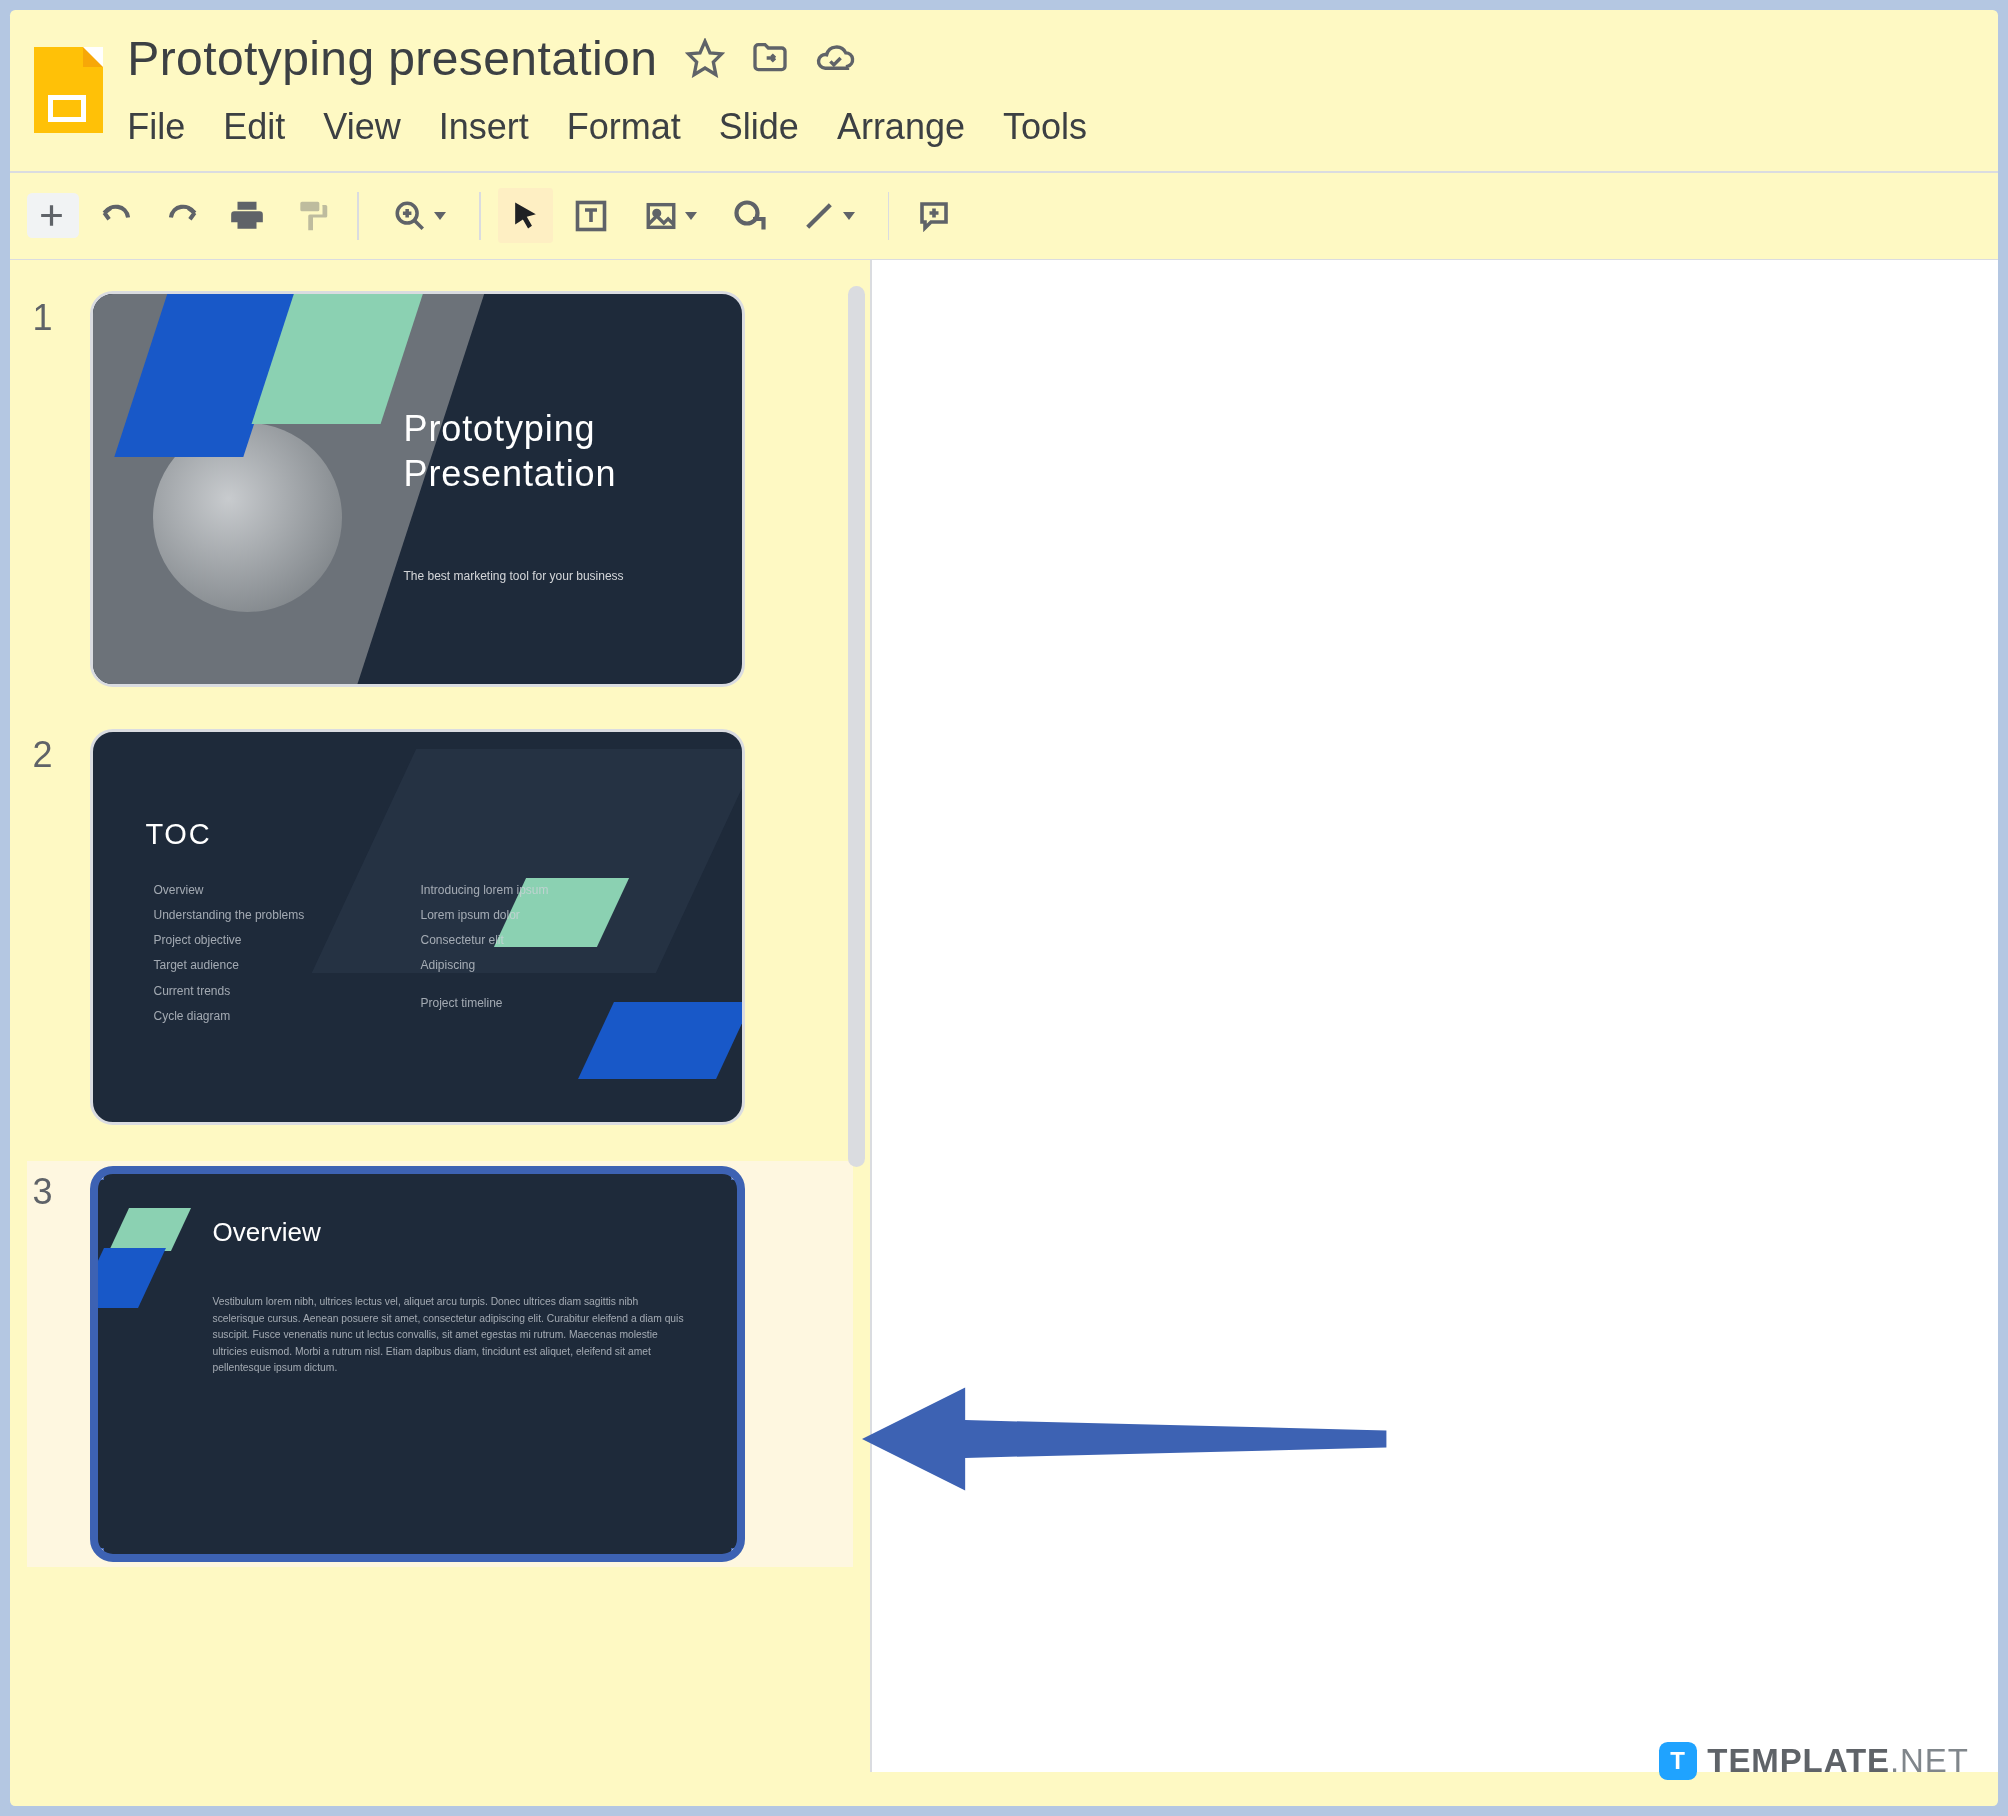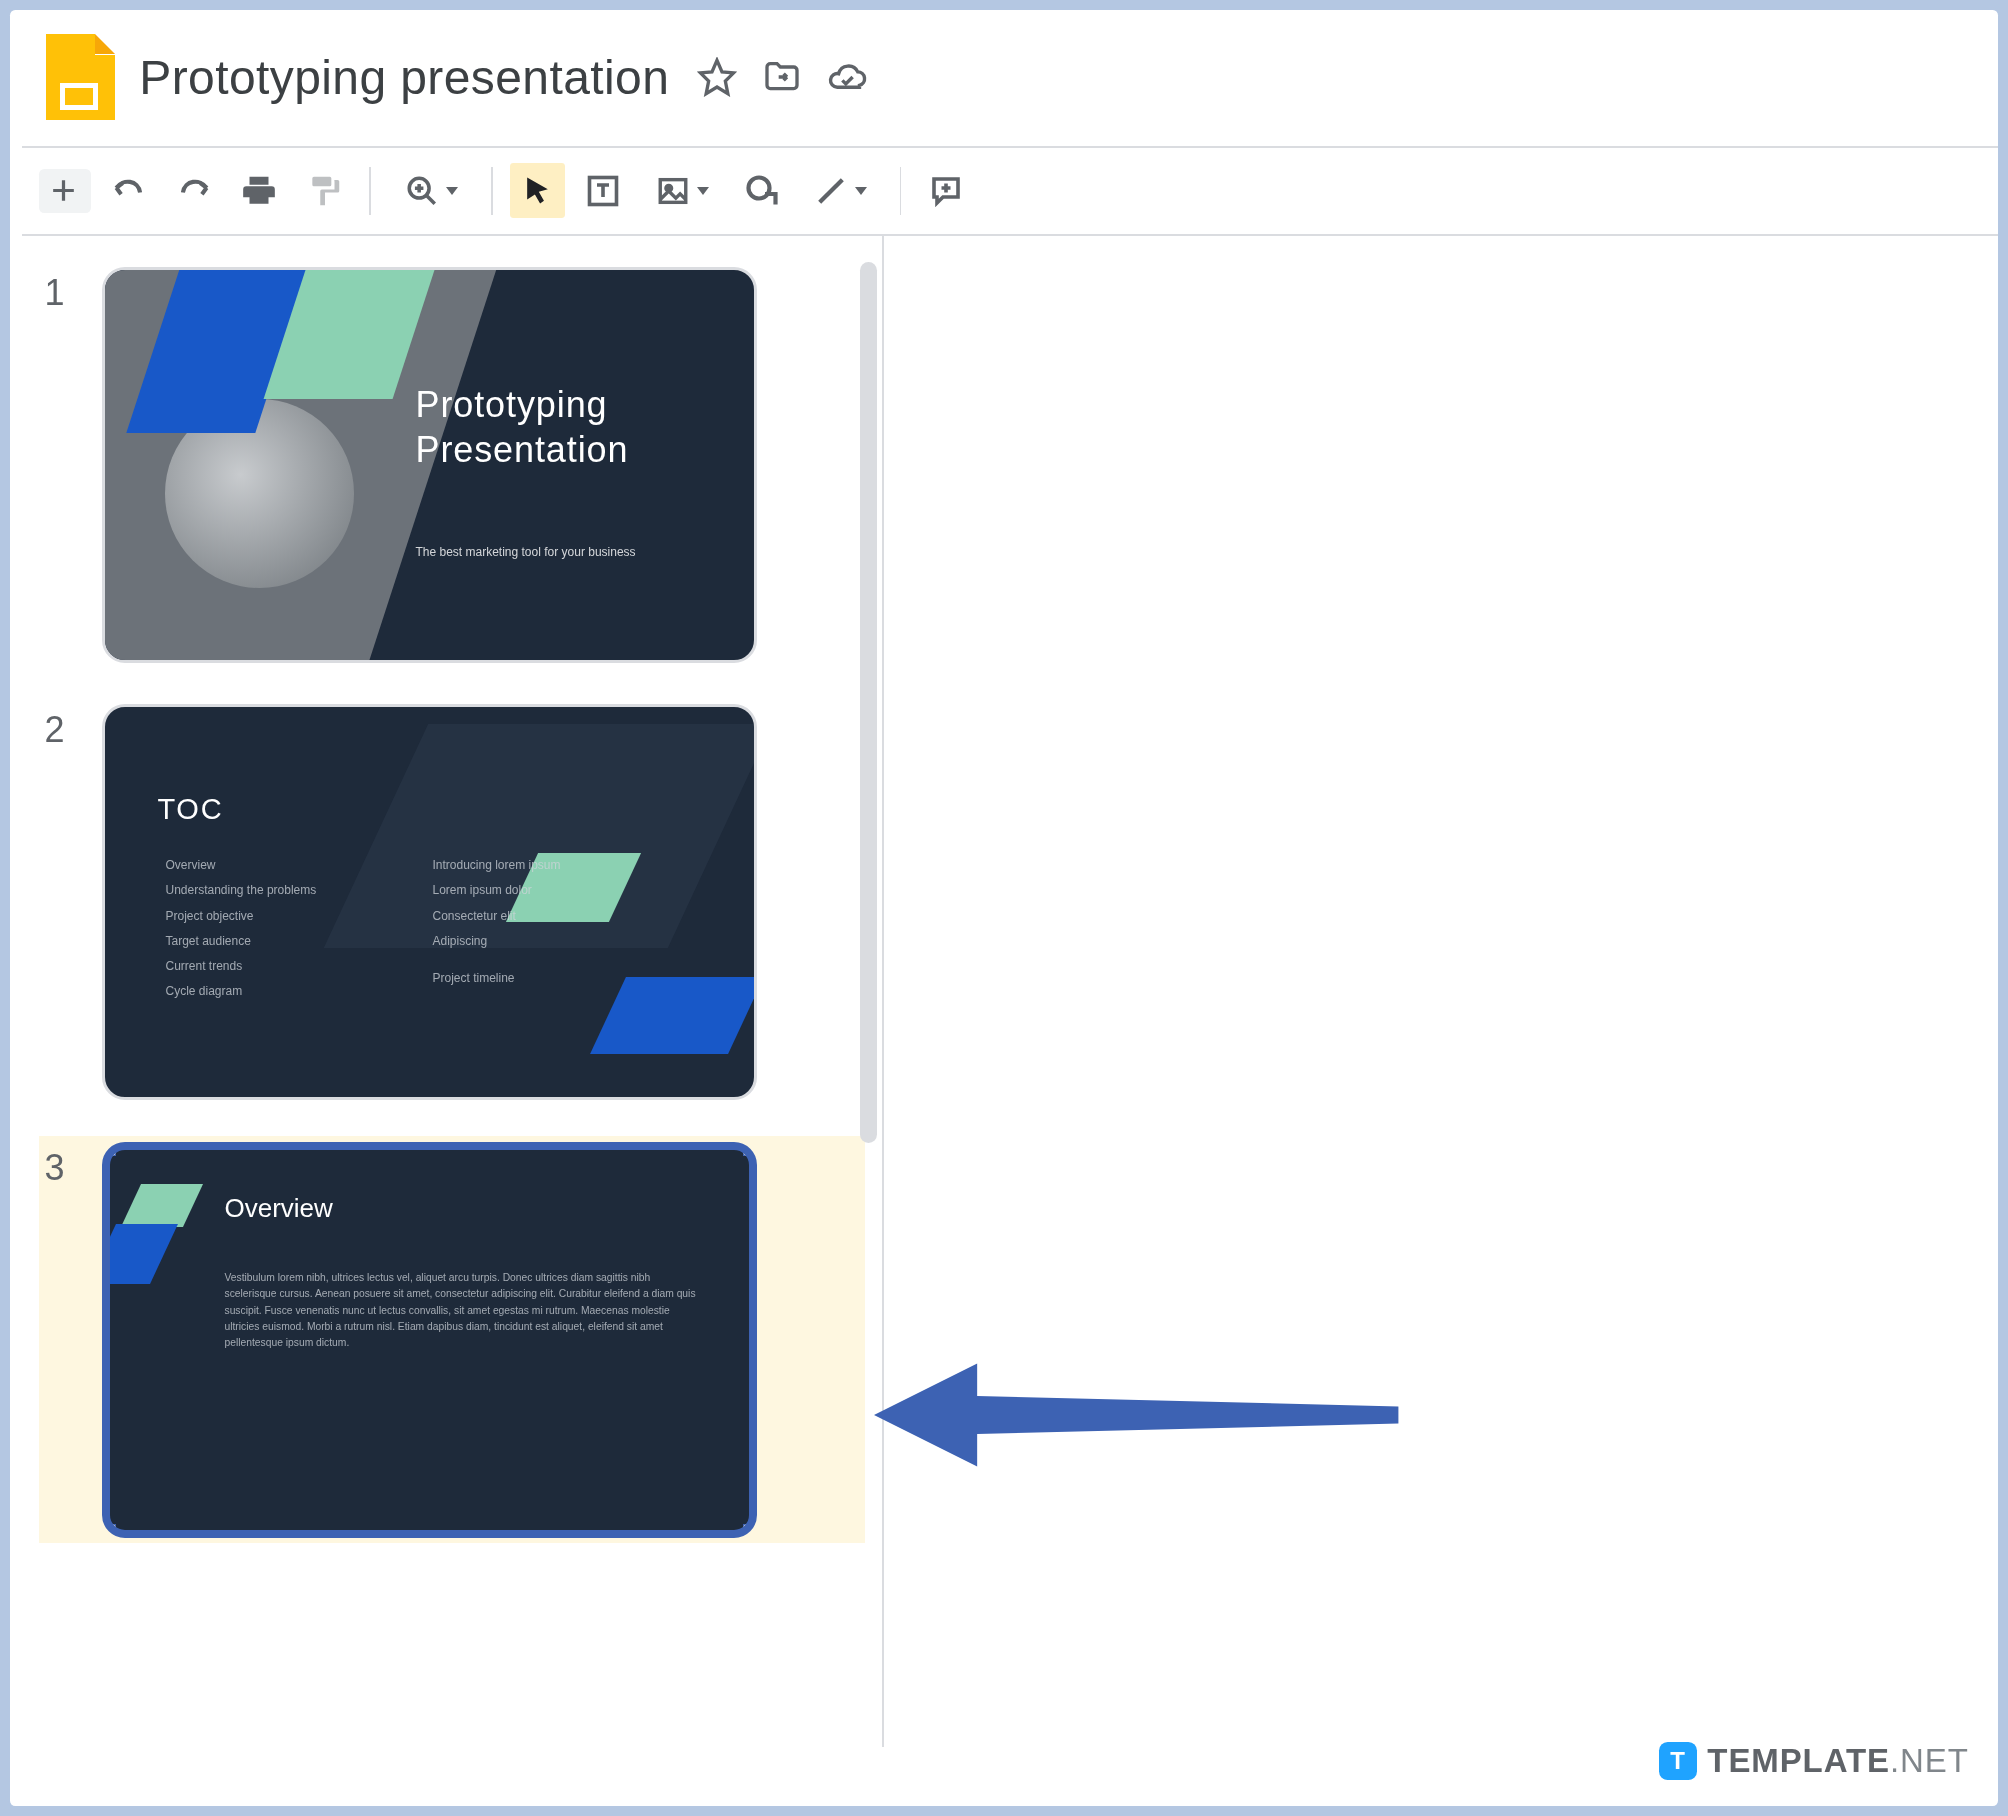--- a/index.html
+++ b/index.html
@@ -5,27 +5,26 @@
   * { box-sizing: border-box; margin: 0; padding: 0; }
   body {
     font-family: Arial, sans-serif;
     background: #b4c7e2;
     padding: 10.3px;
     width: 2008px;
     height: 1816px;
     transform-origin: top left;
   }
   .app-window {
-    background: #ffffff;
+    background: #fef9c3;
     border-radius: 5.2px;
     width: 100%;
     height: 100%;
     position: relative;
     overflow: hidden;
-    padding-left: 12px;
   }
   
   .titlebar {
     display: flex;
     align-items: center;
     padding: 20.6px 24px 6.9px 24px;
     gap: 24px;
   }
   .app-logo {
     width: 69px;
@@ -271,20 +270,30 @@
                 <path d="M10 12h5m0 0-2-2m2 2-2 2"></path>
               </svg>
           </div>
           <div class="title-icon">
             <svg width="45" height="34" viewBox="0 0 24 18" fill="none" stroke="#5f6368" stroke-width="2">
                 <path d="M6 15a4 4 0 1 1 .8-7.93A6 6 0 0 1 18 6a4 4 0 0 1 1 7.87V15H6z"></path>
                 <path d="M9 11l2 2 4-4"></path>
               </svg>
           </div>
         </div>
+      </div>
+      <div class="menubar">
+        <div class="menu-item">File</div>
+        <div class="menu-item">Edit</div>
+        <div class="menu-item">View</div>
+        <div class="menu-item">Insert</div>
+        <div class="menu-item">Format</div>
+        <div class="menu-item">Slide</div>
+        <div class="menu-item">Arrange</div>
+        <div class="menu-item">Tools</div>
       </div>
     </div>
   </div>
 
   <div class="hr-divider"></div>
 
   <div class="toolbar">
     <div class="tool-group">
       <svg width="31" height="31" viewBox="0 0 24 24" stroke="#5f6368" stroke-width="2.5">
           <line x1="12" y1="4" x2="12" y2="20"></line>

